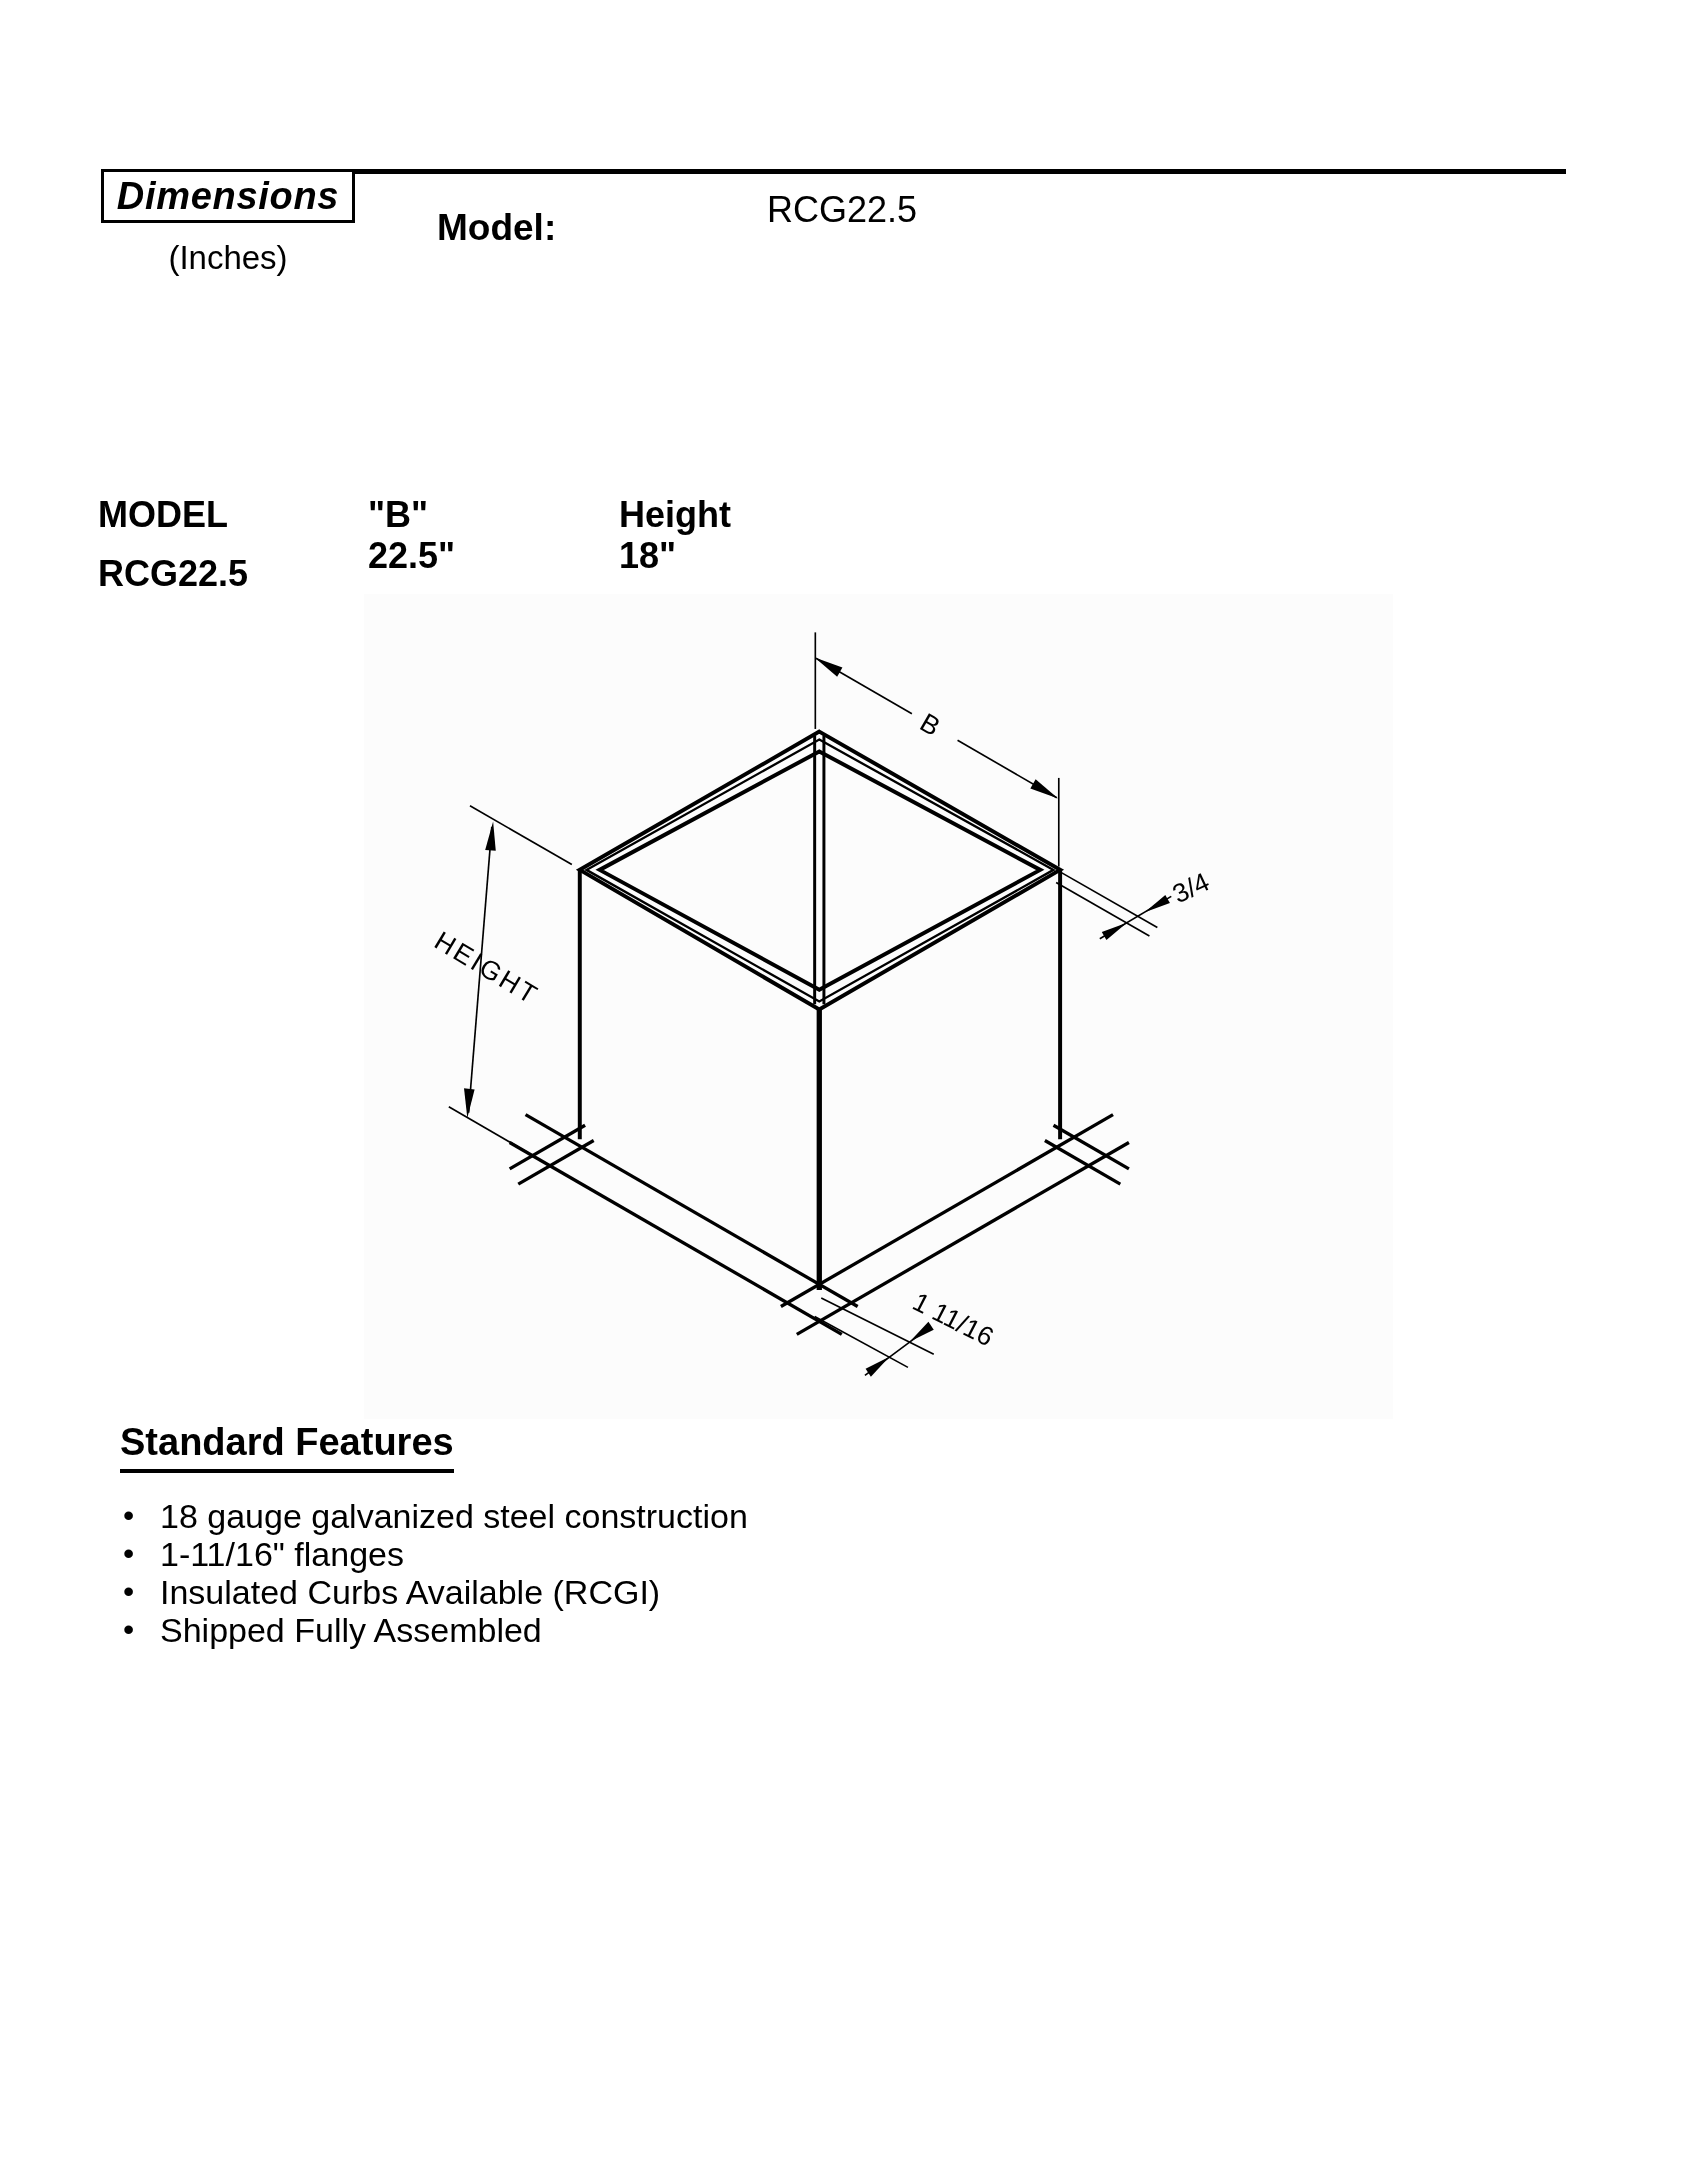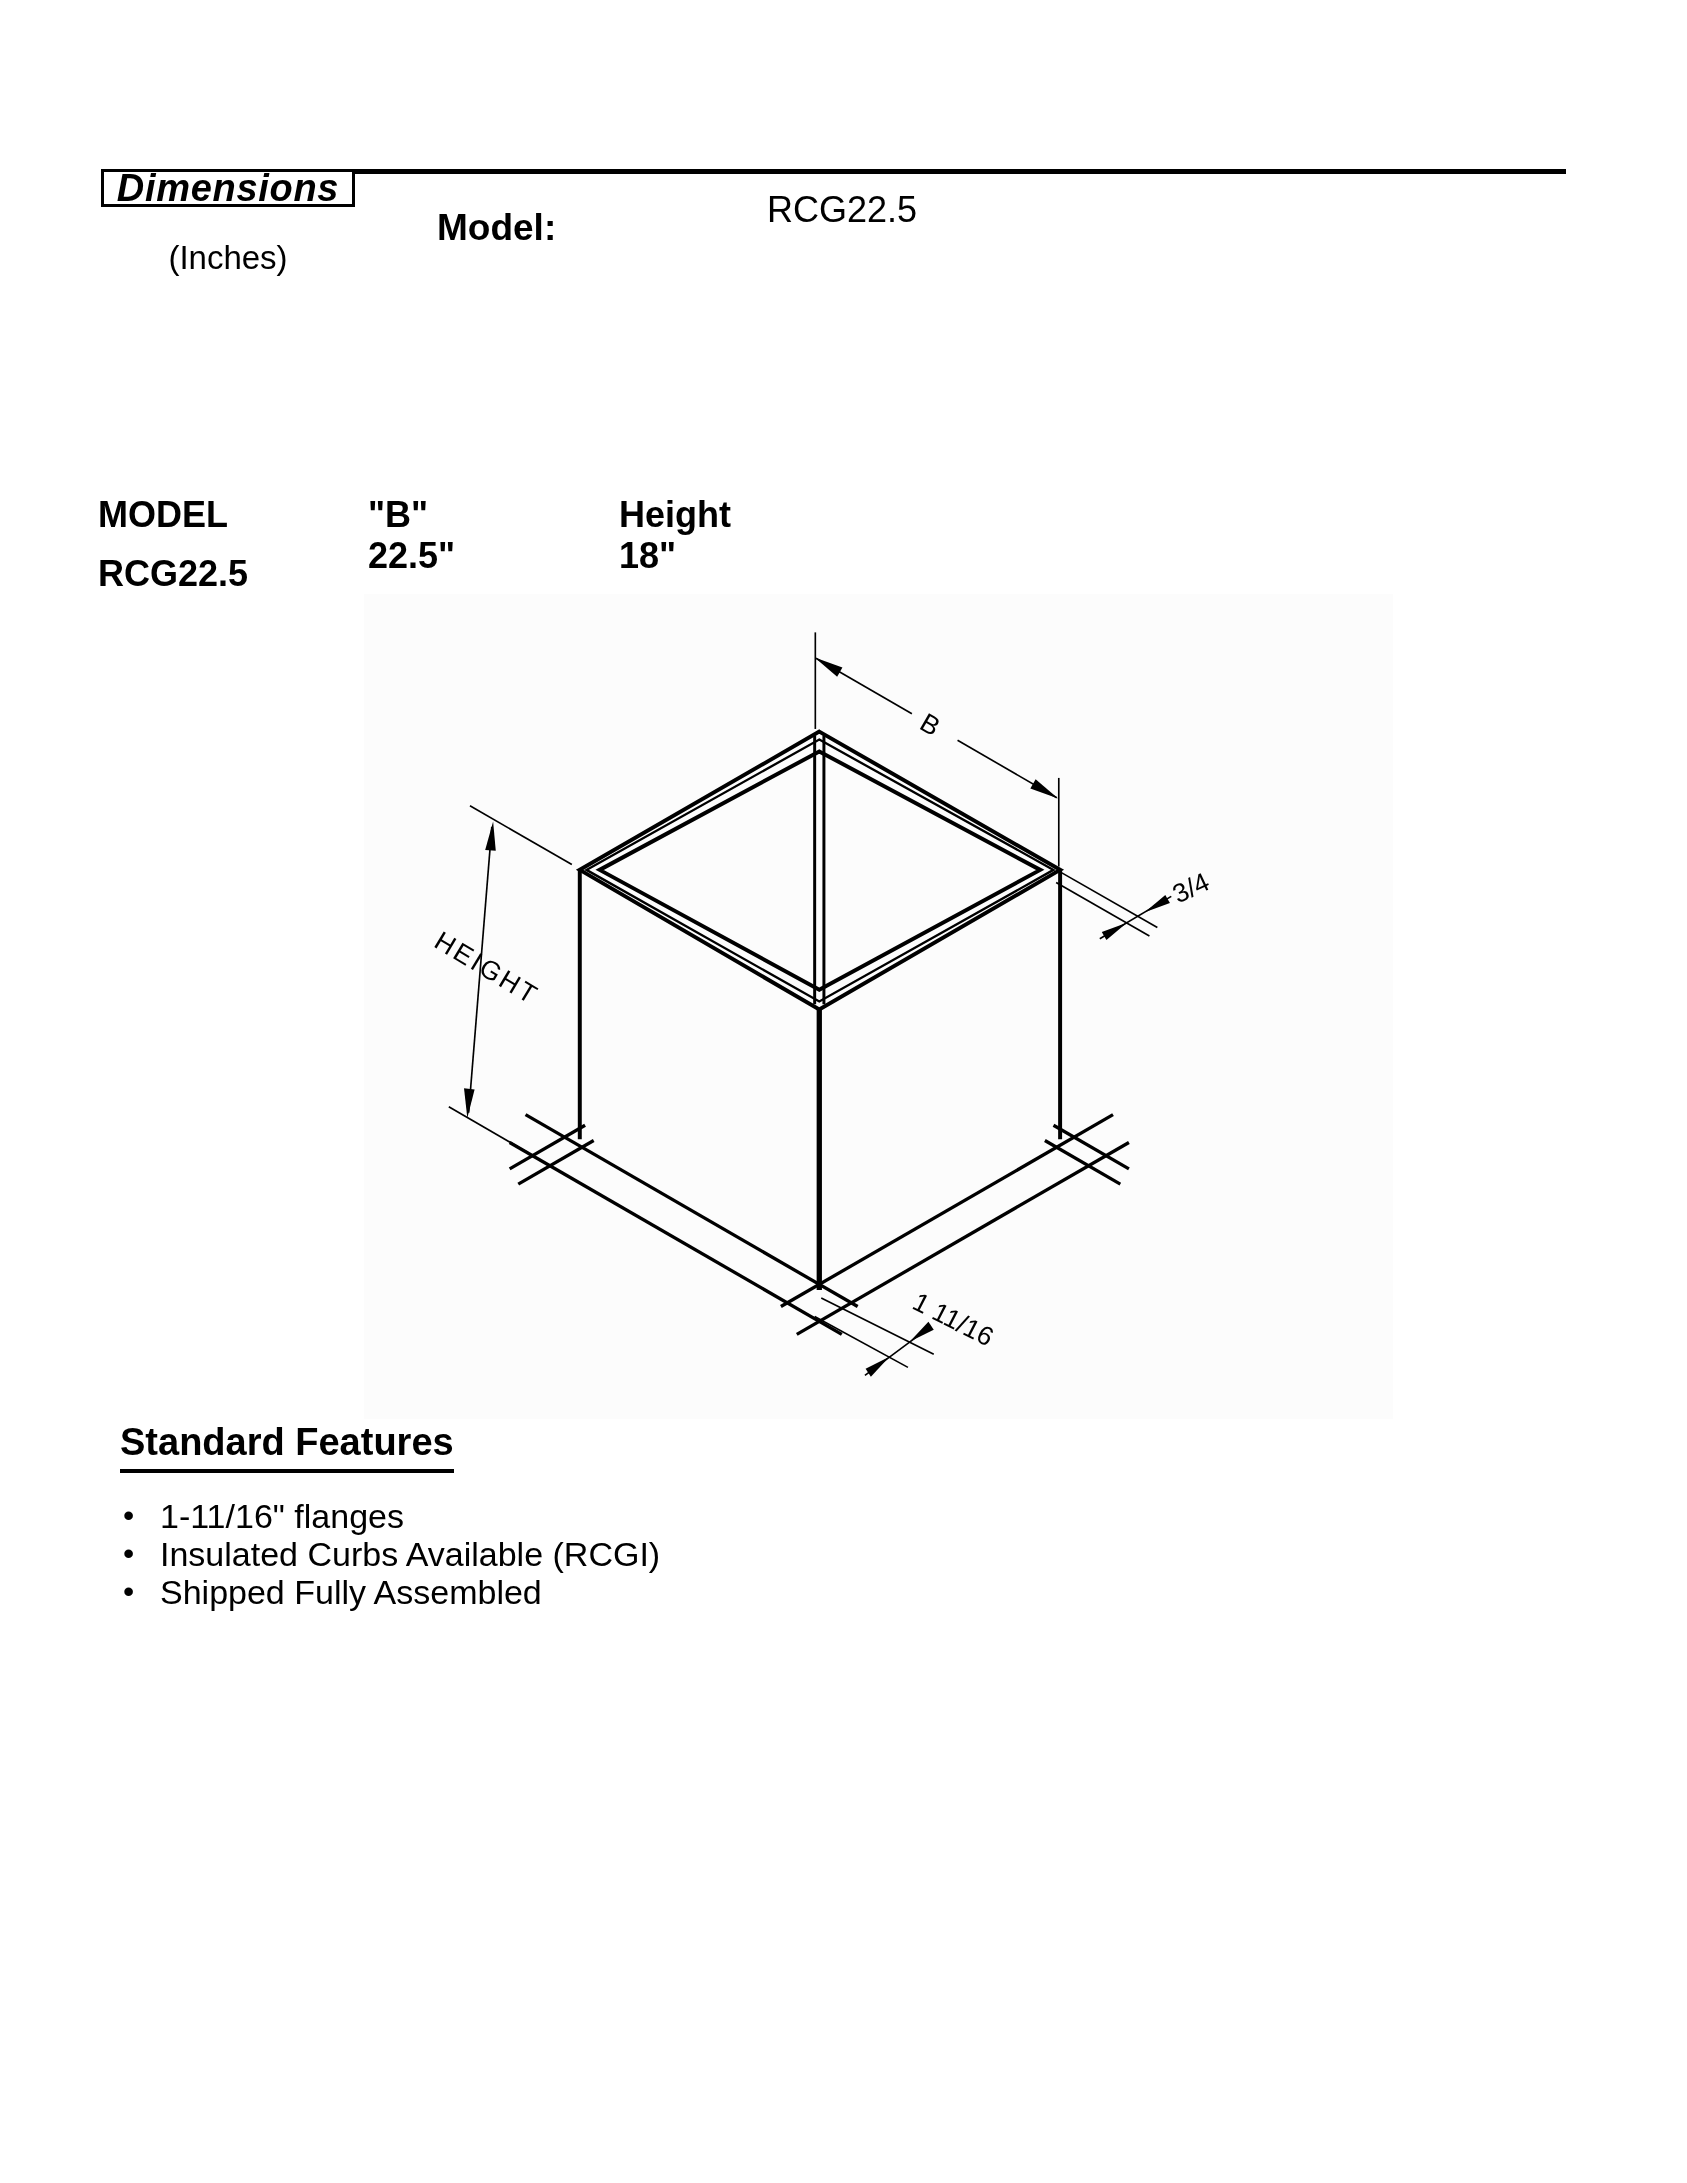--- a/index.html
+++ b/index.html
@@ -4,21 +4,21 @@
 <style>
   html,body{margin:0;padding:0;background:#ffffff;}
   body{
     width:1687px;height:2183px;position:relative;overflow:hidden;
     font-family:"Liberation Sans", sans-serif;color:#000;
   }
   .abs{position:absolute;}
   
   .top-rule{left:101px;top:169px;width:1465px;height:5.3px;background:#000;}
   .dim-box{
-    left:101px;top:169px;width:254px;height:38px;
+    left:101px;top:169px;width:254px;height:54px;
     border:3.3px solid #000;background:#fff;box-sizing:border-box;
     display:flex;align-items:center;justify-content:center;
   }
   .dim-title{font-size:38px;font-weight:bold;font-style:italic;letter-spacing:0.7px;}
   .units{left:101px;top:239px;width:254px;text-align:center;font-size:33px;}
   .model-label{left:437px;top:187px;font-size:37px;font-weight:bold;margin-top:20px;}
   .model-value{left:767px;top:189px;font-size:36px;}
   
   .spec-cell{position:absolute;text-align:left;font-weight:bold;font-size:36px;}
   .c1{left:98px;width:212px;}
@@ -128,17 +128,18 @@
       <line class="cad-thin" x1="1404" y1="2007" x2="1307" y2="2079"></line>
       <polygon fill="#000" points="1375,2028 1411,2010 1403,1998"></polygon>
       <polygon fill="#000" points="1344,2051 1308,2069 1316,2081"></polygon>
       <text class="cad-label" text-anchor="middle" dominant-baseline="middle" transform="translate(1439,1997) rotate(27)">1 11/16</text>
     </g>
   </svg>
 </div>
 
 <div class="abs features-title">Standard Features</div>
 <ul class="abs features-list">
+  <li>18 gauge galvanized steel construction</li>
   <li>1-11/16" flanges</li>
   <li>Insulated Curbs Available (RCGI)</li>
   <li>Shipped Fully Assembled</li>
 </ul>
 
 
 </body></html>

